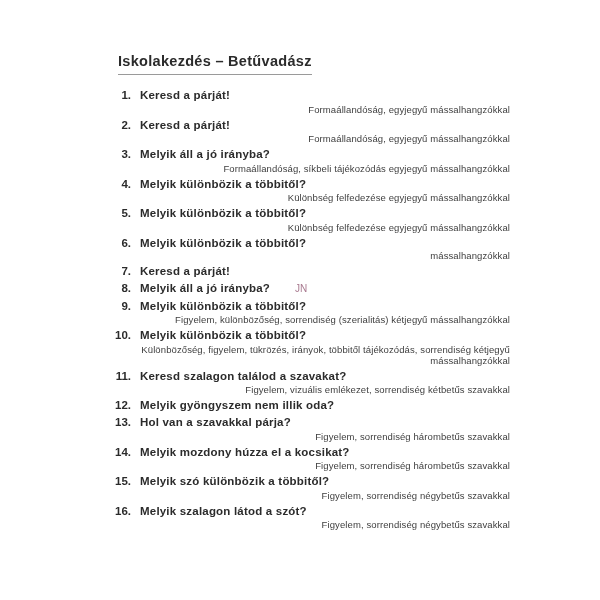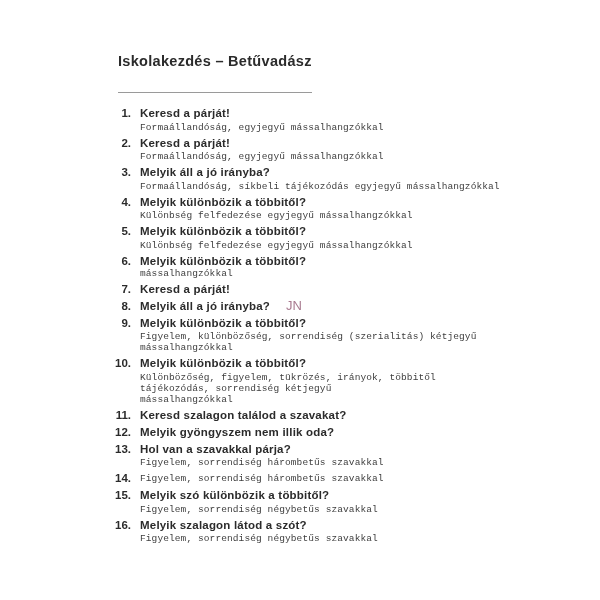--- a/index.html
+++ b/index.html
@@ -19,21 +19,21 @@
     padding: 52px 90px 0 109px;
   }
   .doc-title {
     display: inline-block;
     margin: 0 0 13px 9px;
     font-size: 14.5px;
     font-weight: bold;
     letter-spacing: 0.3px;
     color: #2b2b2b;
     border-bottom: 1px solid #9a9a9a;
-    padding-bottom: 23px;
+    padding-bottom: 5px;
   }
   ol.exercise-list {
     list-style: none;
     margin: 0;
     padding: 0;
   }
   li.item {
     display: flex;
     align-items: flex-start;
     margin-bottom: 3px;
@@ -41,45 +41,44 @@
   .num {
     flex: 0 0 22px;
     width: 22px;
     text-align: right;
     font-size: 11.5px;
     font-weight: bold;
     color: #2b2b2b;
     line-height: 14px;
     margin-right: 9px;
   }
-  .body { flex: 1; }
+  .body { flex: 1; text-align: right; }
   .item-title-row {
     display: flex;
     align-items: baseline;
   }
   .item-title {
     font-size: 11.5px;
     font-weight: bold;
     color: #2b2b2b;
     line-height: 14px;
     letter-spacing: 0.2px;
   }
   .annotation {
-    font-size: 13px;
+    font-size: 10px;
     color: #a8798f;
-    margin-left: 16px;
+    margin-left: 25px;
     line-height: 14px;
   }
   .item-desc {
     font-size: 9.5px;
     color: #3e3e3e;
     line-height: 11px;
     margin-top: 1.5px;
     letter-spacing: 0.1px;
-    font-family: Liberation Mono, monospace;
   }
 </style>
 </head>
 <body>
 
 <div class="page">
   <div class="content">
 
     <h1 class="doc-title">Iskolakezdés – Betűvadász</h1>
 
@@ -184,20 +183,21 @@
           <div class="item-desc" style="margin-top:0;">mássalhangzókkal</div>
         </div>
       </li>
 
       <li class="item">
         <span class="num">11.</span>
         <div class="body">
           <div class="item-title-row">
               <span class="item-title">Keresd szalagon találod a szavakat?</span>
             </div>
+          <div class="item-desc">Figyelem, vizuális emlékezet, sorrendiség kétbetűs szavakkal</div>
         </div>
       </li>
 
       <li class="item">
         <span class="num">12.</span>
         <div class="body">
           <div class="item-title-row">
               <span class="item-title">Melyik gyöngyszem nem illik oda?</span>
             </div>
         </div>
@@ -209,20 +209,23 @@
           <div class="item-title-row">
               <span class="item-title">Hol van a szavakkal párja?</span>
             </div>
           <div class="item-desc">Figyelem, sorrendiség hárombetűs szavakkal</div>
         </div>
       </li>
 
       <li class="item">
         <span class="num">14.</span>
         <div class="body">
+          <div class="item-title-row">
+              <span class="item-title">Melyik mozdony húzza el a kocsikat?</span>
+            </div>
           <div class="item-desc">Figyelem, sorrendiség hárombetűs szavakkal</div>
         </div>
       </li>
 
       <li class="item">
         <span class="num">15.</span>
         <div class="body">
           <div class="item-title-row">
               <span class="item-title">Melyik szó különbözik a többitől?</span>
             </div>

